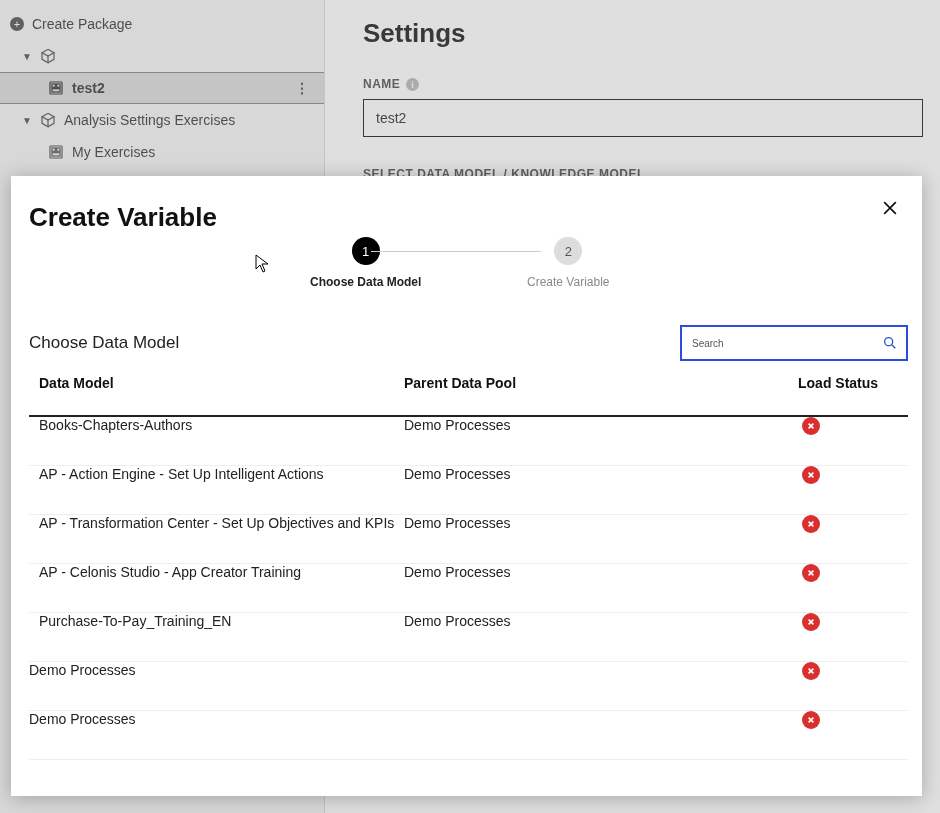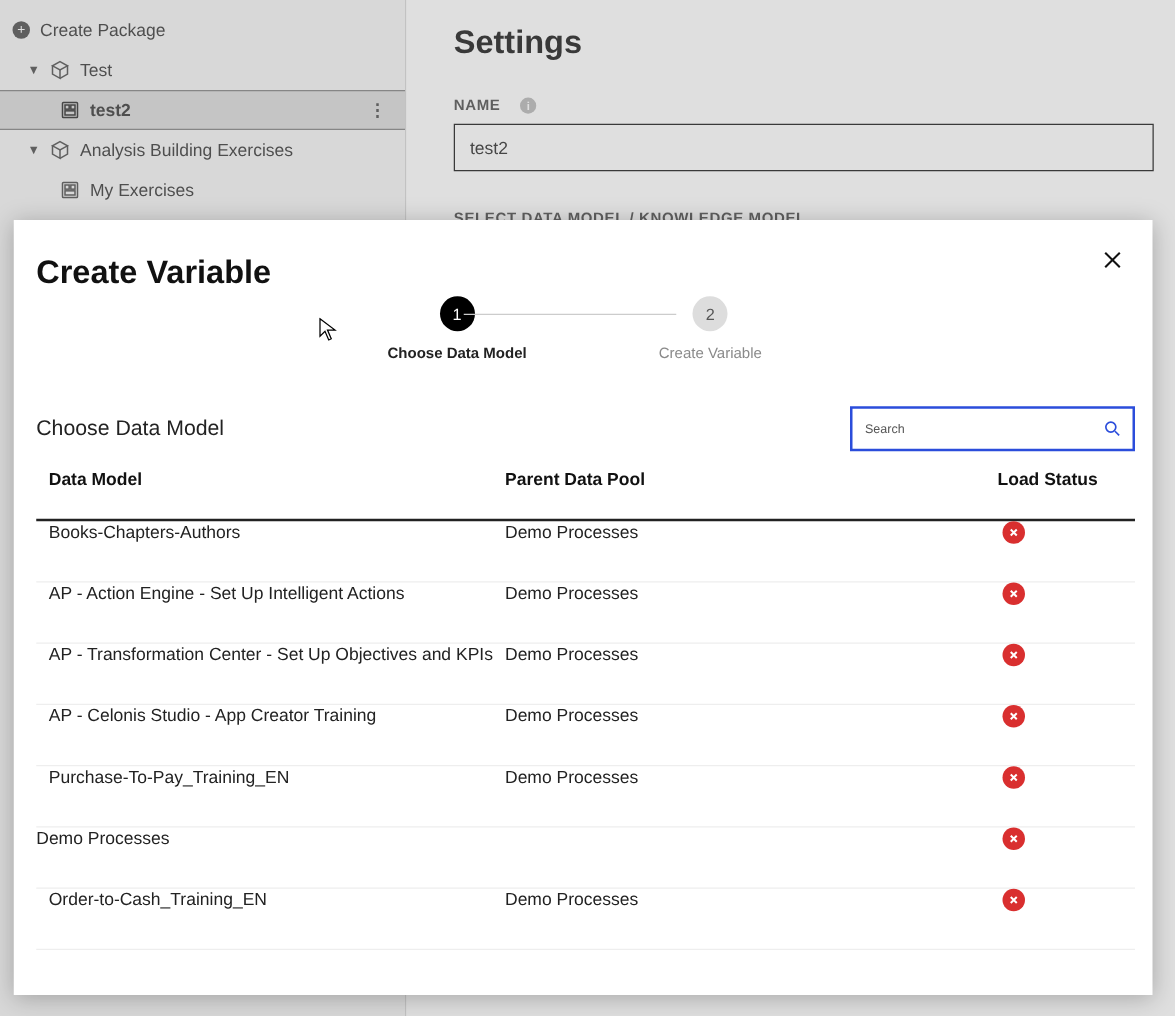--- a/index.html
+++ b/index.html
@@ -16,21 +16,21 @@
   .side-row.indent2 { padding-left:48px; }
   .side-row.selected { background:#dcdcdc; border:1px solid #888; border-left:none; border-right:none; }
   .side-row .chev { width:10px; color:#555; font-size:10px; }
   .plus-circle { width:14px; height:14px; border-radius:50%; background:#555; color:#fff; display:flex; align-items:center; justify-content:center; font-size:11px; line-height:1; }
   .pkg-icon svg, .cube-icon svg, .sheet-icon svg { display:block; }
   .side-label { flex:1; }
   .dots { margin-right:14px; color:#555; letter-spacing:1px; font-weight:bold; }
 
   .main { position:absolute; left:325px; top:0; right:0; height:813px; background:#fff; padding:18px 0 0 38px; }
   .main h1 { font-size:26px; font-weight:700; color:#222; }
-  .field-label { margin-top:28px; font-size:12px; font-weight:700; letter-spacing:.5px; color:#555; display:flex; align-items:flex-end; gap:16px; }
+  .field-label { margin-top:28px; font-size:12px; font-weight:700; letter-spacing:.5px; color:#555; display:flex; align-items:flex-end; gap:6px; }
   .info-icon { width:13px; height:13px; border-radius:50%; background:#bbb; color:#fff; font-size:9px; display:flex; align-items:center; justify-content:center; font-weight:bold; }
   .name-input { margin-top:8px; width:560px; border:1px solid #222; padding:10px 12px; font-size:14px; color:#333; }
 
   
   .dialog { position:absolute; left:11px; top:176px; width:911px; height:620px; background:#fff; box-shadow:0 2px 18px rgba(0,0,0,.25); padding:26px 14px 0 18px; }
   .dialog-title { font-size:26px; font-weight:700; color:#111; }
   .close-x { position:absolute; right:22px; top:22px; cursor:pointer; }
   .close-x svg { display:block; }
 
   .stepper { position:relative; height:60px; margin-top:4px; }
@@ -78,21 +78,20 @@
     </div>
     <div class="side-row indent1">
       <span class="chev">▼</span>
       <span class="cube-icon">
         <svg width="16" height="16" viewBox="0 0 24 24" fill="none" stroke="#555" stroke-width="1.8">
             <path d="M12 2 L21 7 L12 12 L3 7 Z"></path>
             <path d="M3 7 L3 17 L12 22 L12 12"></path>
             <path d="M21 7 L21 17 L12 22"></path>
           </svg>
       </span>
-      <span class="side-label">Test</span>
     </div>
     <div class="side-row indent2 selected">
       <span class="sheet-icon">
         <svg width="16" height="16" viewBox="0 0 24 24" fill="none" stroke="#333" stroke-width="1.8">
             <rect x="3" y="3" width="18" height="18" rx="1"></rect>
             <rect x="6" y="6" width="5" height="5"></rect>
             <rect x="13" y="6" width="5" height="5"></rect>
             <rect x="6" y="13" width="12" height="5"></rect>
           </svg>
       </span>
@@ -101,21 +100,21 @@
     </div>
     <div class="side-row indent1">
       <span class="chev">▼</span>
       <span class="cube-icon">
         <svg width="16" height="16" viewBox="0 0 24 24" fill="none" stroke="#555" stroke-width="1.8">
             <path d="M12 2 L21 7 L12 12 L3 7 Z"></path>
             <path d="M3 7 L3 17 L12 22 L12 12"></path>
             <path d="M21 7 L21 17 L12 22"></path>
           </svg>
       </span>
-      <span class="side-label">Analysis Building Exercises</span>
+      <span class="side-label">Analysis Settings Exercises</span>
     </div>
     <div class="side-row indent2">
       <span class="sheet-icon">
         <svg width="16" height="16" viewBox="0 0 24 24" fill="none" stroke="#555" stroke-width="1.8">
             <rect x="3" y="3" width="18" height="18" rx="1"></rect>
             <rect x="6" y="6" width="5" height="5"></rect>
             <rect x="13" y="6" width="5" height="5"></rect>
             <rect x="6" y="13" width="12" height="5"></rect>
           </svg>
       </span>
@@ -246,21 +245,20 @@
           <div class="col-pp">Demo Processes</div>
           <div class="col-ls">
             <div class="status-badge">
               <svg width="8" height="8" viewBox="0 0 10 10" stroke="#fff" stroke-width="2">
                 <path d="M2 2 L8 8 M8 2 L2 8"></path>
               </svg>
             </div>
           </div>
         </div>
         <div class="trow">
-          <div class="col-dm">Order-to-Cash_Training_EN</div>
           <div class="col-pp">Demo Processes</div>
           <div class="col-ls">
             <div class="status-badge">
               <svg width="8" height="8" viewBox="0 0 10 10" stroke="#fff" stroke-width="2">
                 <path d="M2 2 L8 8 M8 2 L2 8"></path>
               </svg>
             </div>
           </div>
         </div>
       </div>

